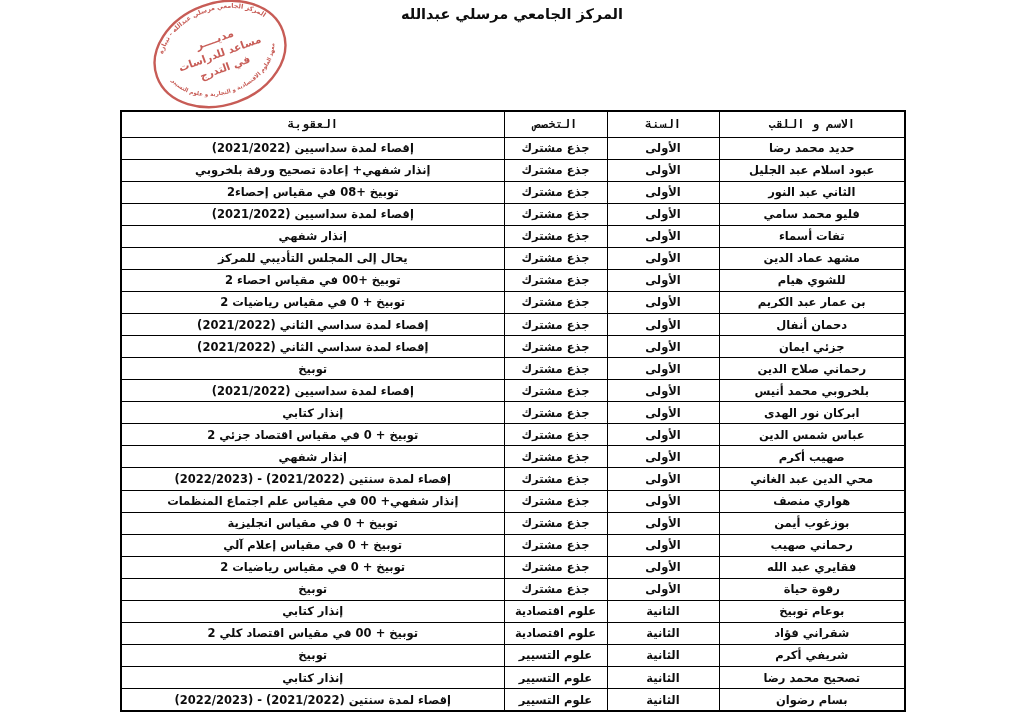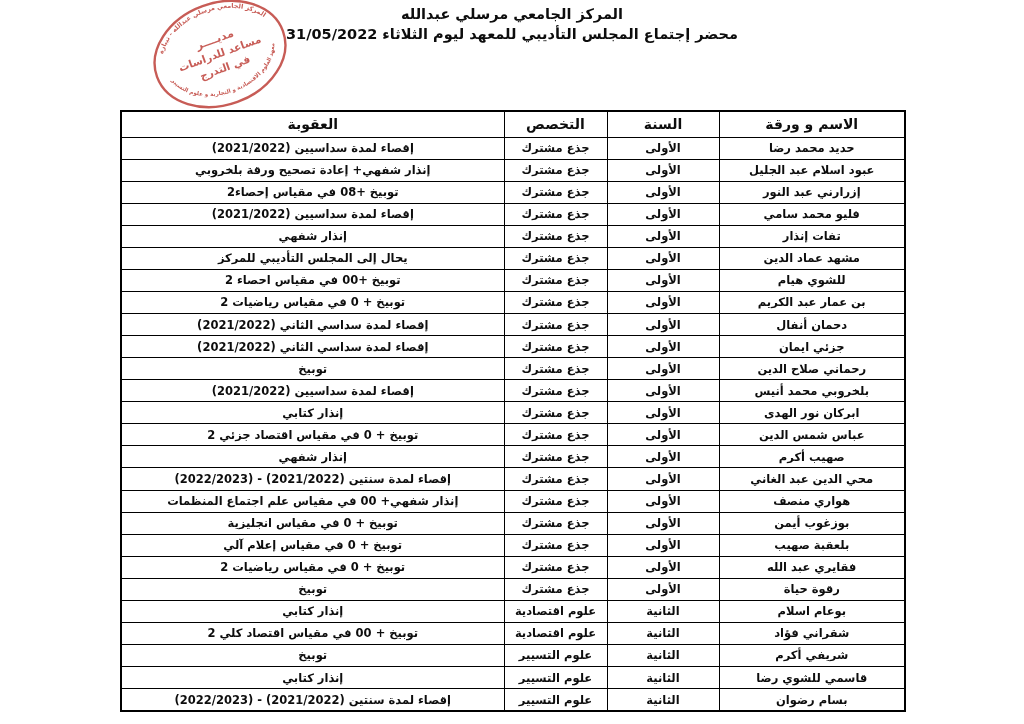--- a/index.html
+++ b/index.html
@@ -44,21 +44,21 @@
     border:1px solid #000;
     text-align:center;
     vertical-align:middle;
     font-weight:bold;
     font-size:11.5px;
     padding:0 3px;
     overflow:hidden;
     white-space:nowrap;
     color:#0d0d0d;
   }
-  table.discipline th { height:26px; font-size:14px; }
+  table.discipline th { height:26px; font-size:12px;font-family:Liberation Mono, monospace; }
   table.discipline td { height:21px; }
   col.c-name      { width:186px; }
   col.c-year      { width:112px; }
   col.c-specialty { width:103px; }
   col.c-penalty   { width:383px; }
 </style>
 </head>
 <body>
 
 <div class="page">
@@ -75,65 +75,64 @@
         <textPath href="#stamp-arc-bottom" startOffset="50%" text-anchor="middle">معهد العلوم الاقتصادية و التجارية و علوم التسيير</textPath>
       </text>
       <text x="80" y="52" text-anchor="middle" font-size="11" fill="#c0463f" font-weight="bold" direction="rtl">مديــــر</text>
       <text x="80" y="67" text-anchor="middle" font-size="10.5" fill="#c0463f" font-weight="bold" direction="rtl">مساعد للدراسات</text>
       <text x="80" y="82" text-anchor="middle" font-size="10.5" fill="#c0463f" font-weight="bold" direction="rtl">في التدرج</text>
     </g>
   </svg>
 
   <div class="title-block">
     <div>المركز الجامعي مرسلي عبدالله</div>
-    <div>محضر إجتماع المجلس التأديبي للمعهد ليوم الثلاثاء 31/05/2022</div>
   </div>
 
   <table class="discipline">
     <colgroup>
       <col class="c-name">
         <col class="c-year">
         <col class="c-specialty">
         <col class="c-penalty">
     </colgroup>
     <thead>
       <tr>
-        <th>الاسم و ورقة</th>
+        <th>الاسم و اللقب</th>
         <th>السنة</th>
         <th>التخصص</th>
         <th>العقوبة</th>
       </tr>
     </thead>
     <tbody id="table-body">
         <tr>
       <td>حديد محمد رضا</td>
       <td>الأولى</td>
       <td>جذع مشترك</td>
       <td>إقصاء لمدة سداسيين (2021/2022)</td>
     </tr>
         <tr>
       <td>عبود اسلام عبد الجليل</td>
       <td>الأولى</td>
       <td>جذع مشترك</td>
       <td>إنذار شفهي+ إعادة تصحيح ورقة بلخروبي</td>
     </tr>
         <tr>
-      <td>إزرارني عبد النور</td>
+      <td>الثاني عبد النور</td>
       <td>الأولى</td>
       <td>جذع مشترك</td>
       <td>توبيخ +08  في مقياس إحصاء2</td>
     </tr>
         <tr>
       <td>فليو محمد سامي</td>
       <td>الأولى</td>
       <td>جذع مشترك</td>
       <td>إقصاء لمدة سداسيين (2021/2022)</td>
     </tr>
         <tr>
-      <td>تفات إنذار</td>
+      <td>تفات أسماء</td>
       <td>الأولى</td>
       <td>جذع مشترك</td>
       <td>إنذار شفهي</td>
     </tr>
         <tr>
       <td>مشهد عماد الدين</td>
       <td>الأولى</td>
       <td>جذع مشترك</td>
       <td>يحال إلى المجلس التأديبي للمركز</td>
     </tr>
@@ -203,57 +202,57 @@
       <td>جذع مشترك</td>
       <td>إنذار شفهي+ 00 في مقياس علم اجتماع المنظمات</td>
     </tr>
         <tr>
       <td>بوزغوب أيمن</td>
       <td>الأولى</td>
       <td>جذع مشترك</td>
       <td>توبيخ + 0 في مقياس انجليزية</td>
     </tr>
         <tr>
-      <td>بلعقبة صهيب</td>
+      <td>رحماني صهيب</td>
       <td>الأولى</td>
       <td>جذع مشترك</td>
       <td>توبيخ + 0 في مقياس إعلام آلي</td>
     </tr>
         <tr>
       <td>فقايري عبد الله</td>
       <td>الأولى</td>
       <td>جذع مشترك</td>
       <td>توبيخ + 0 في مقياس رياضيات 2</td>
     </tr>
         <tr>
       <td>رقوة حياة</td>
       <td>الأولى</td>
       <td>جذع مشترك</td>
       <td>توبيخ</td>
     </tr>
         <tr>
-      <td>بوعام اسلام</td>
+      <td>بوعام توبيخ</td>
       <td>الثانية</td>
       <td>علوم اقتصادية</td>
       <td>إنذار كتابي</td>
     </tr>
         <tr>
       <td>شقراني فؤاد</td>
       <td>الثانية</td>
       <td>علوم اقتصادية</td>
       <td>توبيخ + 00 في مقياس اقتصاد كلي 2</td>
     </tr>
         <tr>
       <td>شريفي أكرم</td>
       <td>الثانية</td>
       <td>علوم التسيير</td>
       <td>توبيخ</td>
     </tr>
         <tr>
-      <td>قاسمي للشوي رضا</td>
+      <td>تصحيح محمد رضا</td>
       <td>الثانية</td>
       <td>علوم التسيير</td>
       <td>إنذار كتابي</td>
     </tr>
         <tr>
       <td>بسام رضوان</td>
       <td>الثانية</td>
       <td>علوم التسيير</td>
       <td>إقصاء لمدة سنتين (2021/2022) - (2022/2023)</td>
     </tr>

